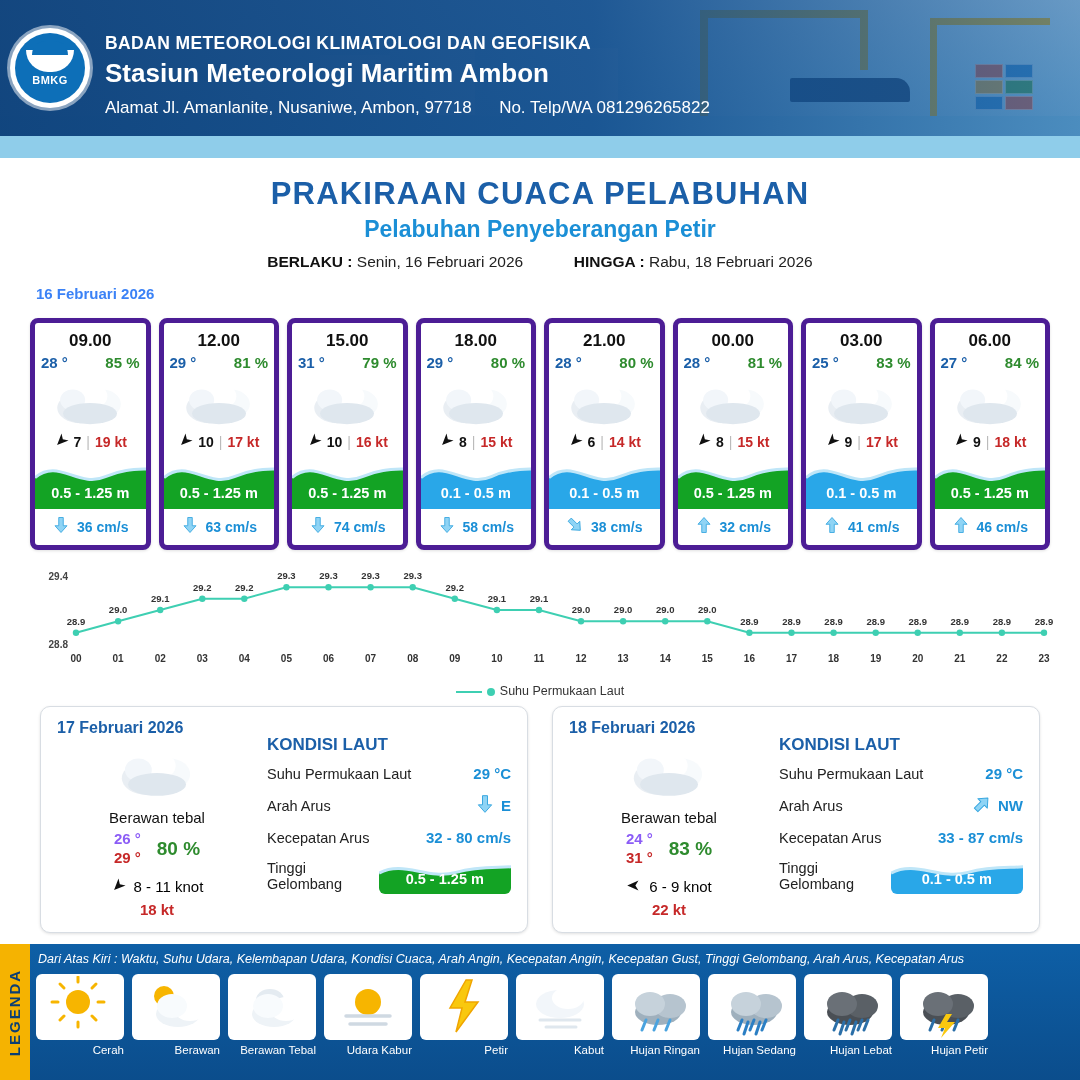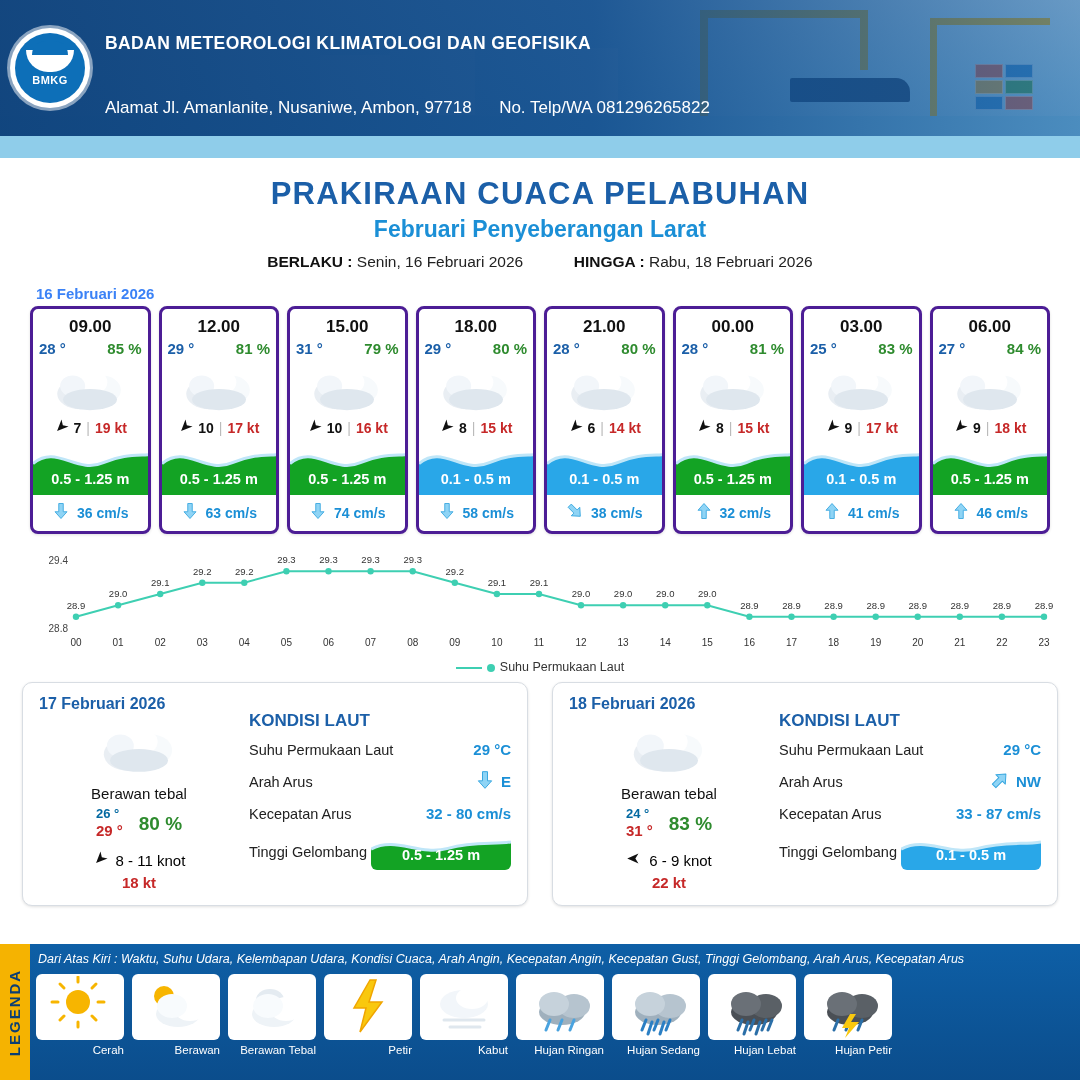--- a/index.html
+++ b/index.html
@@ -57,57 +57,57 @@
   .title-sub { text-align:center; color:#1b8fd6; font-size:23px; font-weight:bold; margin-top:4px; }
   .validity { text-align:center; margin-top:10px; font-size:15.5px; color:#222; }
   .validity b { color:#111; }
   .validity .gap { display:inline-block; width:42px; }
 
   .date-left { margin:14px 0 4px 36px; color:#3b82f6; font-size:15px; font-weight:bold; }
 
   
   .cards { display:flex; gap:8px; padding:0 30px; }
   .card {
-    width:128px; background:#ffffff; border:3px solid #4c1d95; border-radius:8px;
-    box-shadow:0 1px 3px rgba(0,0,0,.12); overflow:hidden; position:relative;
+    width:128px; background:#ffffff; border:5px solid #4c1d95; border-radius:8px;
+    box-shadow:0 1px 3px rgba(0,0,0,.12); overflow:hidden; position:relative;margin-top:12px;
   }
   .c-time { text-align:center; font-size:17px; font-weight:bold; color:#111; padding:8px 0 2px; }
   .c-row { display:flex; justify-content:space-between; align-items:center; padding:1px 6px 2px; }
   .c-temp { color:#1b5fa8; font-size:15px; font-weight:bold; }
   .c-hum { color:#2e8b2e; font-size:15px; font-weight:bold; }
   .c-icon { height:58px; display:flex; align-items:center; justify-content:center; }
   .c-wind { display:flex; align-items:center; justify-content:center; gap:5px; font-size:14px; padding:2px 0 4px; }
   .c-wind .ws { color:#111; font-weight:bold; }
   .c-wind .sep { color:#bbb; }
   .c-wind .gust { color:#c62828; font-weight:bold; }
   .wave-block { position:relative; height:54px; }
   .wave-block .wtext { position:absolute; left:0; right:0; bottom:8px; text-align:center;
      color:#ffffff; font-size:14.5px; font-weight:bold; }
   .c-cur { display:flex; align-items:center; justify-content:center; gap:7px;
      font-size:14px; color:#1b8fd6; font-weight:bold; padding:7px 0 8px; }
 
   
-  .chart-wrap { margin:12px 24px 4px 24px; height:110px; position:relative; }
+  .chart-wrap { margin:12px 24px 12px 24px; height:110px; position:relative;font-weight:bold; }
   .chart-legend { text-align:center; font-size:12.5px; color:#333; margin-top:2px; }
   .chart-legend .dash { display:inline-block; width:26px; height:2px; background:#3ecfb2;
      vertical-align:middle; margin-right:5px; position:relative; }
   .chart-legend .dot { display:inline-block; width:8px; height:8px; border-radius:50%;
      background:#3ecfb2; vertical-align:middle; margin-right:5px; }
 
   
-  .panels { display:flex; gap:24px; padding:8px 22px 0; }
+  .panels { display:flex; gap:24px; padding:8px 40px 0; }
   .panel { flex:1; background:#ffffff; border:1px solid #d8dde3; border-radius:10px;
      box-shadow:0 1px 3px rgba(0,0,0,.12); padding:12px 16px 14px; display:flex; }
   .p-left { width:200px; text-align:center; }
   .p-date { color:#1b5fa8; font-size:16px; font-weight:bold; text-align:left; margin-bottom:4px; }
   .p-icon { height:62px; display:flex; align-items:center; justify-content:center; }
   .p-cond { font-size:15px; color:#111; margin-top:6px; }
   .p-tempwrap { display:flex; align-items:center; justify-content:center; gap:16px; margin-top:4px; }
   .p-temps { text-align:left; line-height:1.25; }
-  .p-tmin { color:#0369a1; font-size:13px; font-weight:bold; }
+  .p-tmin { color:#8b5cf6; font-size:15px; font-weight:bold; }
   .p-tmax { color:#c62828; font-size:15px; font-weight:bold; }
   .p-hum { color:#2e8b2e; font-size:19px; font-weight:bold; }
   .p-wind { display:flex; align-items:center; justify-content:center; gap:8px; margin-top:10px; font-size:15px; }
   .p-gust { color:#c62828; font-size:15px; font-weight:bold; margin-top:5px; }
   .p-right { flex:1; padding-left:10px; }
   .p-title { color:#1b5fa8; font-size:17px; font-weight:bold; margin:16px 0 10px; }
   .p-item { display:flex; align-items:center; justify-content:space-between; font-size:14.5px;
      color:#222; margin-bottom:12px; }
   .p-val { color:#1b8fd6; font-size:15px; font-weight:bold; }
   .p-val.arrow { display:flex; align-items:center; gap:6px; }
@@ -155,29 +155,30 @@
   </div>
   <div class="header-overlay"></div>
 
   <div class="logo-wrap">
     <div class="logo-inner">
       <div class="swoosh"></div>
       <div class="bmkg-text">BMKG</div>
     </div>
   </div>
   <div class="h-line1">BADAN METEOROLOGI KLIMATOLOGI DAN GEOFISIKA</div>
+  <div class="h-line2">Stasiun Meteorologi Maritim Ambon</div>
   <div class="h-line3">
     <span>Alamat Jl. Amanlanite, Nusaniwe, Ambon, 97718</span>
     <span class="sp"></span>
     <span>No. Telp/WA  081296265822</span>
   </div>
 </div>
 
 <div class="title-main">PRAKIRAAN CUACA PELABUHAN</div>
-<div class="title-sub">Februari Penyeberangan Larat</div>
+<div class="title-sub">Pelabuhan Penyeberangan Petir</div>
 <div class="validity">
   <b>BERLAKU :</b>
   <span>Senin, 16 Februari 2026</span>
   <span class="gap"></span>
   <b>HINGGA :</b>
   <span>Rabu, 18 Februari 2026</span>
 </div>
 
 <div class="date-left">16 Februari 2026</div>
 
@@ -756,20 +757,32 @@
             <ellipse cx="34" cy="38" rx="22" ry="13" fill="#eef3f7"></ellipse>
     <ellipse cx="46" cy="33" rx="16" ry="12" fill="#ffffff"></ellipse>
     <ellipse cx="28" cy="30" rx="15" ry="12" fill="#f8fbfd"></ellipse>
           </svg>
         </div>
     <div class="legend-label">Berawan Tebal</div>
       </div>
       <div class="legend-item">
         <div class="legend-icon-box">
           <svg width="64" height="62" viewBox="0 0 64 62">
+            <circle cx="32" cy="26" r="13" fill="#f7b500"></circle>
+        <g stroke="#cfd9e2" stroke-width="3.5" stroke-linecap="round">
+        <line x1="10" y1="40" x2="54" y2="40"></line>
+              <line x1="14" y1="48" x2="50" y2="48"></line>
+            </g>
+          </svg>
+        </div>
+    <div class="legend-label">Udara Kabur</div>
+      </div>
+      <div class="legend-item">
+        <div class="legend-icon-box">
+          <svg width="64" height="62" viewBox="0 0 64 62">
             <path d="M34 4 L18 32 H30 L24 56 L46 26 H33 L40 4 Z" fill="#f9c80e" stroke="#f0a500" stroke-width="1.5"></path>
           </svg>
         </div>
     <div class="legend-label">Petir</div>
       </div>
       <div class="legend-item">
         <div class="legend-icon-box">
           <svg width="64" height="62" viewBox="0 0 64 62">
             <ellipse cx="32" cy="28" rx="24" ry="14" fill="#f2f6fa"></ellipse>
         <ellipse cx="40" cy="22" rx="16" ry="11" fill="#ffffff"></ellipse>

